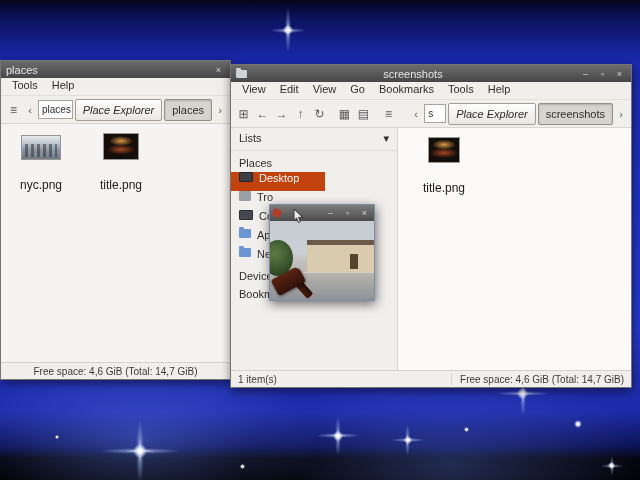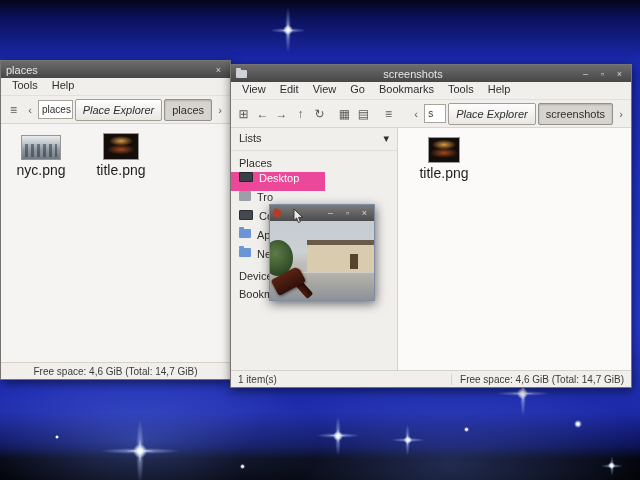--- a/index.html
+++ b/index.html
@@ -81,36 +81,36 @@
   .file{position:absolute;width:64px;text-align:center;cursor:default;}
   .thumb{margin:0 auto;}
   .thumb-nyc{width:38px;height:23px;position:relative;box-shadow:0 0 0 1px rgba(110,110,110,.7);
     background:linear-gradient(180deg,#e8eaec 0%,#c3c9cf 30%,#8f979f 60%,#6f7780 100%);}
   .thumb-nyc::before{content:"";position:absolute;left:3px;right:3px;top:8px;bottom:2px;
     background:repeating-linear-gradient(90deg,rgba(45,55,68,.55) 0 3px,rgba(150,158,166,.2) 3px 6px);}
   .thumb-dark{width:34px;height:25px;background-color:#140e0a;box-shadow:0 0 0 1px rgba(110,110,110,.7);
     background-image:radial-gradient(ellipse 12px 5px at 50% 28%,rgba(230,160,70,.95),rgba(230,160,70,0)),
                      radial-gradient(ellipse 14px 5px at 50% 62%,rgba(190,80,35,.85),rgba(190,80,35,0));}
   .thumb-dark.small{width:30px;height:24px;}
-  .fname{font-size:14px;margin-top:3px;color:#1d1d1d;}
+  .fname{font-size:12px;margin-top:19px;color:#1d1d1d;}
   .statusbar{height:16px;flex:0 0 16px;border-top:1px solid #d5d2cd;display:flex;align-items:center;font-size:10px;color:#3a3a3a;padding:0 7px;background:#f1efec;}
   .statusbar.center{justify-content:center;}
   .status-right{margin-left:auto;border-left:1px solid #d5d2cd;padding-left:8px;}
 
   .w-places{left:0;top:60px;width:229px;height:318px;}
   .w-shots{left:230px;top:64px;width:400px;height:322px;}
 
   
   .content-row{flex:1;display:flex;min-height:0;}
   .sidebar{width:166px;flex:0 0 166px;background:#f1efec;border-right:1px solid #d5d2cd;padding-top:4px;overflow:hidden;}
   .side-row{display:flex;align-items:flex-start;gap:6px;height:19px;padding:0 8px;white-space:nowrap;}
   .lists-row{justify-content:space-between;height:18px;border-bottom:1px solid #e0ddd8;margin-bottom:3px;}
   .side-header{height:18px;display:flex;align-items:center;padding:0 8px;color:#2e2e2e;}
   .side-label{overflow:hidden;text-overflow:clip;}
-  .side-row.selected{background:#ec4899;color:#fff;width:86px;padding-right:0;}
+  .side-row.selected{background:#c2410c;color:#fff;width:86px;padding-right:0;}
   .ic{width:12px;height:9px;flex:0 0 12px;border-radius:1px;position:relative;}
   .ic-folder{background:#6b96d6;}
   .ic-folder::before{content:"";position:absolute;top:-2px;left:0;width:5px;height:2px;background:#6b96d6;border-radius:1px 1px 0 0;}
   .ic-desktop{background:#3a3f46;border:1px solid #23262b;width:10px;height:8px;}
   .ic-trash{background:#9aa0a6;width:9px;height:10px;}
   .ic-dark{background:#45494f;border:1px solid #2b2e33;width:10px;height:8px;}
   .files-pane{flex:1;position:relative;background:#fbfaf8;}
 
   
   .viewer{left:269px;top:204px;width:104px;height:95px;z-index:30;border:1px solid #7d8fa6;}

